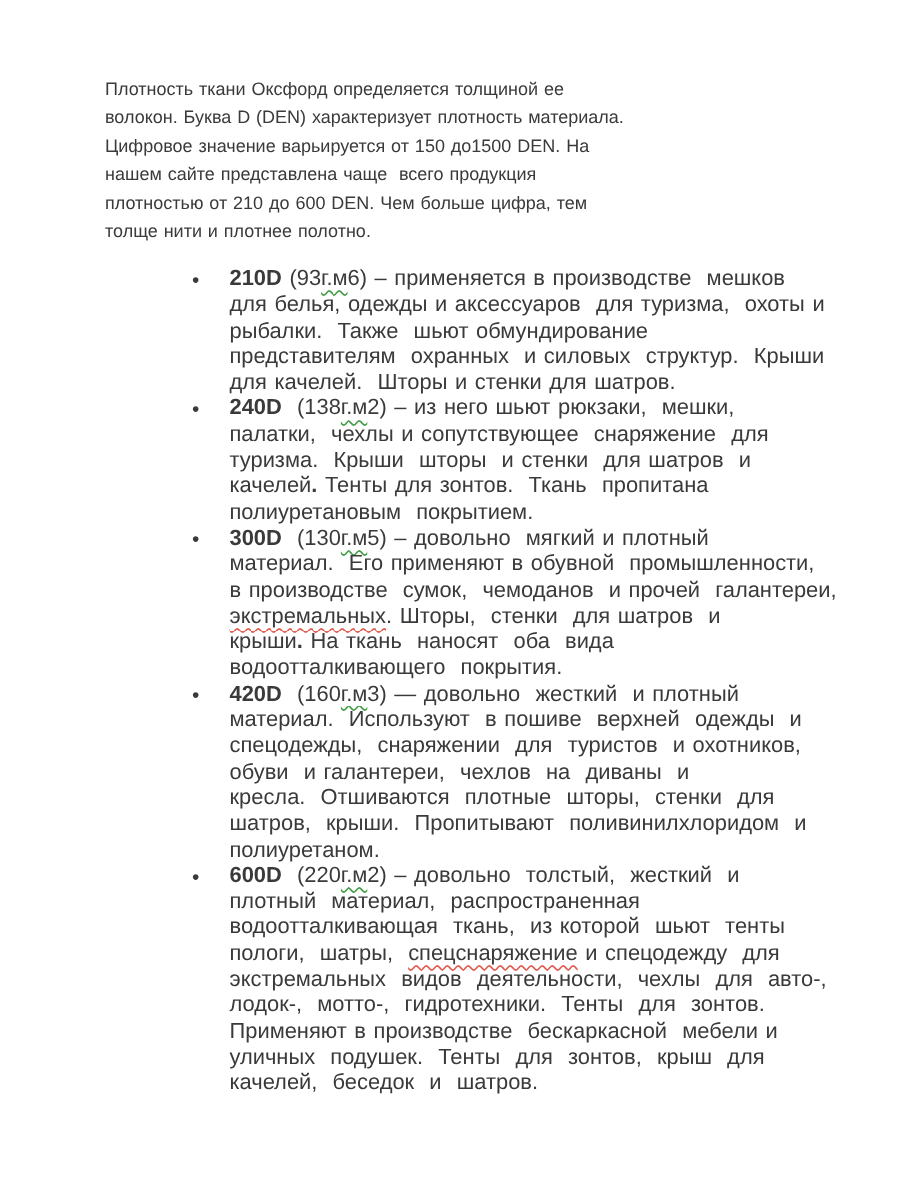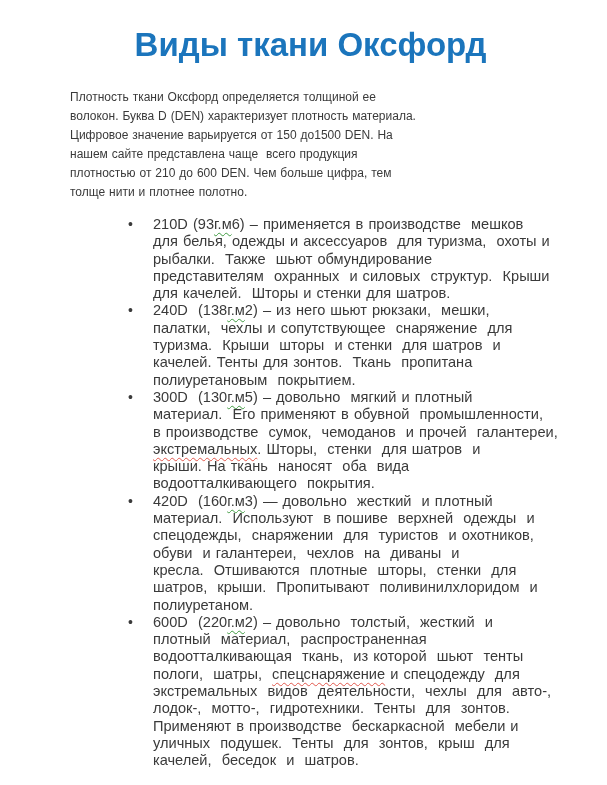--- a/index.html
+++ b/index.html
@@ -45,41 +45,40 @@
   }
   .dot {
     flex: none;
     width: 25px;
     font-size: 14px;
   }
   .litext {
     white-space: pre;
     word-spacing: 1px;
   }
-  .b { font-weight: normal; }
+  .b { font-weight: bold; }
   .sp-red {
     text-decoration-line: underline;
     text-decoration-style: wavy;
     text-decoration-color: var(--spell-red, #e2574c);
     text-decoration-thickness: 1px;
     text-underline-offset: 3px;
   }
   .sp-green {
     text-decoration-line: underline;
     text-decoration-style: wavy;
     text-decoration-color: var(--grammar-green, #3f9b41);
     text-decoration-thickness: 1px;
     text-underline-offset: 3px;
   }
 </style>
 </head>
 <body>
 
 <div class="page">
-  <h1 class="doc-title">Виды ткани Оксфорд</h1>
 
   <div class="intro">Плотность ткани Оксфорд определяется толщиной ее
 волокон. Буква D (DEN) характеризует плотность материала.
 Цифровое значение варьируется от 150 до1500 DEN. На
 нашем сайте представлена чаще  всего продукция
 плотностью от 210 до 600 DEN. Чем больше цифра, тем
 толще нити и плотнее полотно.</div>
 
   <div class="density-list">
       <div class="li">

